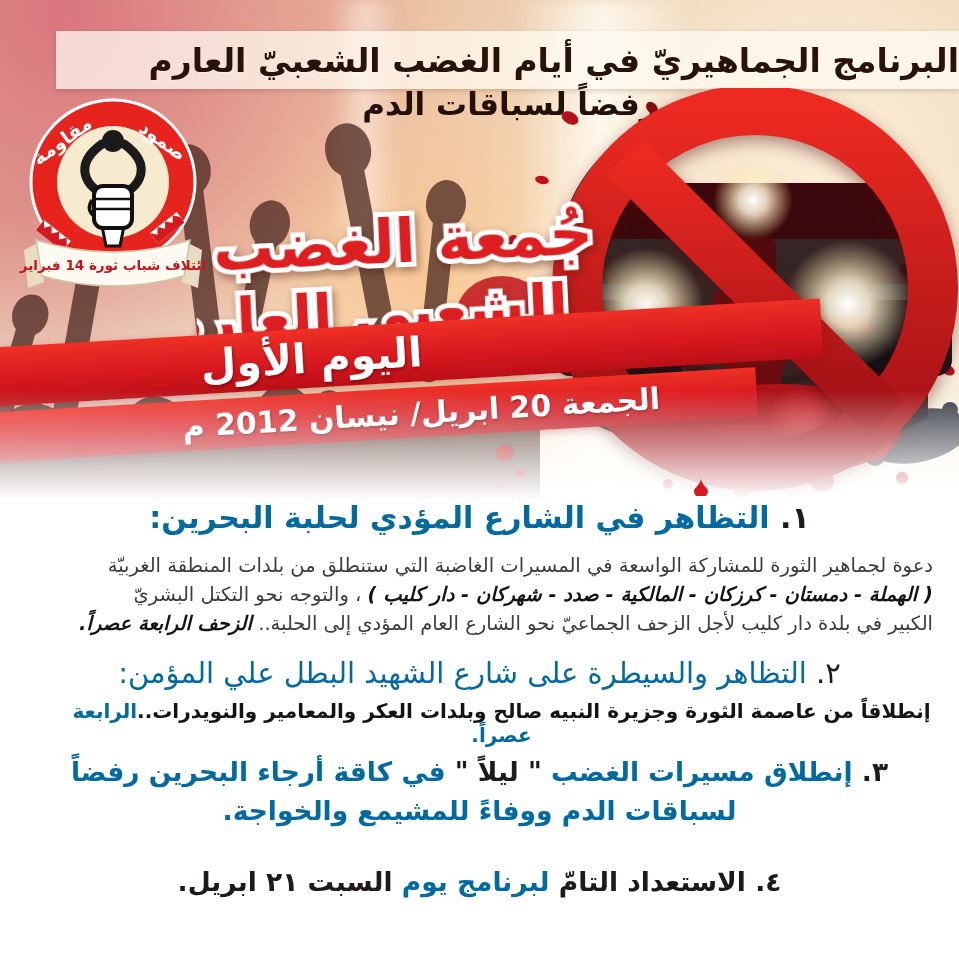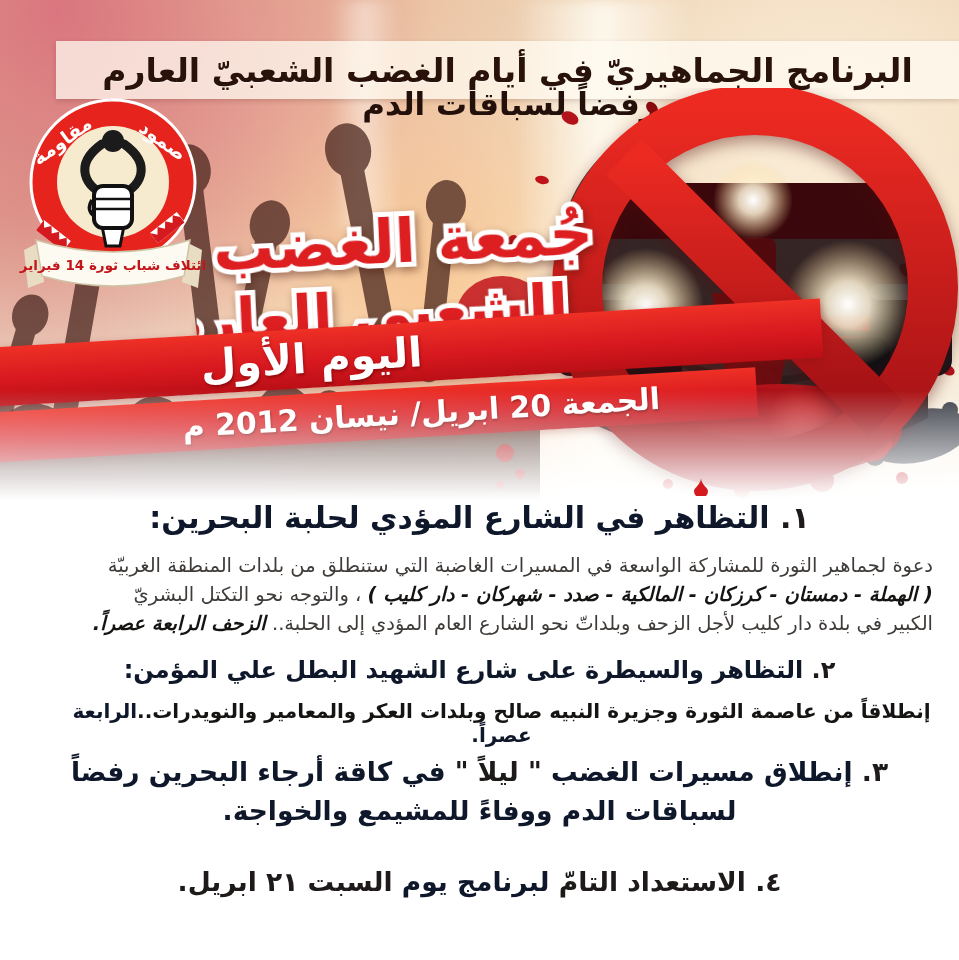--- a/index.html
+++ b/index.html
@@ -16,23 +16,23 @@
       radial-gradient(circle at 86% 26%, rgba(252,240,220,.9), rgba(252,240,220,0) 55%),
       linear-gradient(180deg,#e7c5a0 0%,#eed5b2 40%,#f6eddd 78%,#ffffff 100%);}
   .streak{position:absolute;top:0;background:linear-gradient(90deg,rgba(255,255,255,0),rgba(255,252,244,.85),rgba(255,255,255,0));filter:blur(6px);}
   .streak.a{left:515px;width:175px;height:480px;}
   .streak.b{left:330px;width:70px;height:230px;opacity:.6;}
   .photo-fade{position:absolute;top:390px;left:0;width:959px;height:125px;
     background:linear-gradient(180deg,rgba(255,255,255,0),#ffffff 88%);}
   .sil{position:absolute;left:0;top:118px;}
 
   
-  .band1{position:absolute;top:41px;left:56px;right:0;height:58px;
+  .band1{position:absolute;top:31px;left:56px;right:0;height:58px;
     background:rgba(255,251,242,.74);box-shadow:0 2px 5px rgba(60,20,10,.18);
-    display:flex;align-items:center;justify-content:center;direction:rtl;}
+    display:flex;align-items:center;direction:rtl;}
   .band1 span{font-size:33px;font-weight:bold;color:#29120a;text-shadow:0 1px 1px rgba(255,255,255,.5);}
   .band2{position:absolute;top:86px;left:130px;width:760px;text-align:center;direction:rtl;
     font-size:31px;font-weight:bold;color:#24100a;}
 
   
   .logo{position:absolute;left:14px;top:98px;}
 
   
   .headline{position:absolute;left:195px;top:200px;transform:rotate(-2.6deg);
     filter:drop-shadow(2px 4px 4px rgba(70,20,10,.45));}
@@ -49,27 +49,27 @@
   .banner2{left:-14px;top:413px;width:672px;height:50px;transform:rotate(-3.4deg);
     justify-content:center;padding-left:100px;}
   .banner2 span{font-size:30px;font-weight:bold;color:#fff;direction:rtl;text-shadow:1px 2px 2px rgba(90,0,0,.5);}
 
   
   .car-art{position:absolute;left:450px;top:88px;}
 
   
   .sec{position:absolute;left:0;right:0;text-align:center;direction:rtl;}
   .num{color:#1d1a19;}
-  .red{color:#0f172a;}
+  .red{color:#0369a1;}
   .blk{color:#1d1a19;}
   .drop{position:absolute;left:694px;top:478px;}
   .s1h{top:500px;font-size:30px;font-weight:bold;}
   .s1b{top:551px;font-size:19.5px;line-height:29px;color:#3f3b39;padding:0 26px;text-align:right;}
   .s1b b{color:#161413;font-style:italic;}
-  .s2h{top:656px;font-size:24px;font-weight:bold;}
+  .s2h{top:656px;font-size:29px;font-weight:normal;}
   .s2b{top:699px;font-size:20px;font-weight:bold;color:#161413;padding-left:44px;}
   .s3{top:752px;font-size:26.5px;font-weight:bold;line-height:39px;padding:0 40px;}
   .s4{top:866px;font-size:26.5px;font-weight:bold;}
 </style>
 </head>
 <body>
 
 <div class="poster">
 
   <div class="photo"></div>
@@ -257,21 +257,21 @@
 
   <div class="sec s1h">
     <span class="num">١.</span><span class="red"> التظاهر في الشارع المؤدي لحلبة البحرين:</span>
   </div>
   <div class="sec s1b">
     <div>دعوة لجماهير الثورة للمشاركة الواسعة في المسيرات الغاضبة التي ستنطلق من بلدات المنطقة الغربيّة</div>
     <div>
       <b>( الهملة - دمستان - كرزكان - المالكية - صدد - شهركان - دار كليب )</b><span> ، والتوجه نحو التكتل البشريّ</span>
     </div>
     <div>
-      <span>الكبير في بلدة  دار كليب لأجل الزحف وبلداتّ نحو الشارع العام المؤدي إلى الحلبة.. </span><b class="red">الزحف الرابعة عصراً.</b>
+      <span>الكبير في بلدة  دار كليب لأجل الزحف الجماعيّ نحو الشارع العام المؤدي إلى الحلبة.. </span><b class="red">الزحف الرابعة عصراً.</b>
     </div>
   </div>
 
   <div class="sec s2h">
     <span class="num">٢.</span><span class="red"> التظاهر والسيطرة على شارع الشهيد البطل علي المؤمن:</span>
   </div>
   <div class="sec s2b">
     <span>إنطلاقاً من عاصمة الثورة وجزيرة النبيه صالح وبلدات العكر والمعامير والنويدرات..</span><span class="red">الرابعة عصراً.</span>
   </div>
 

